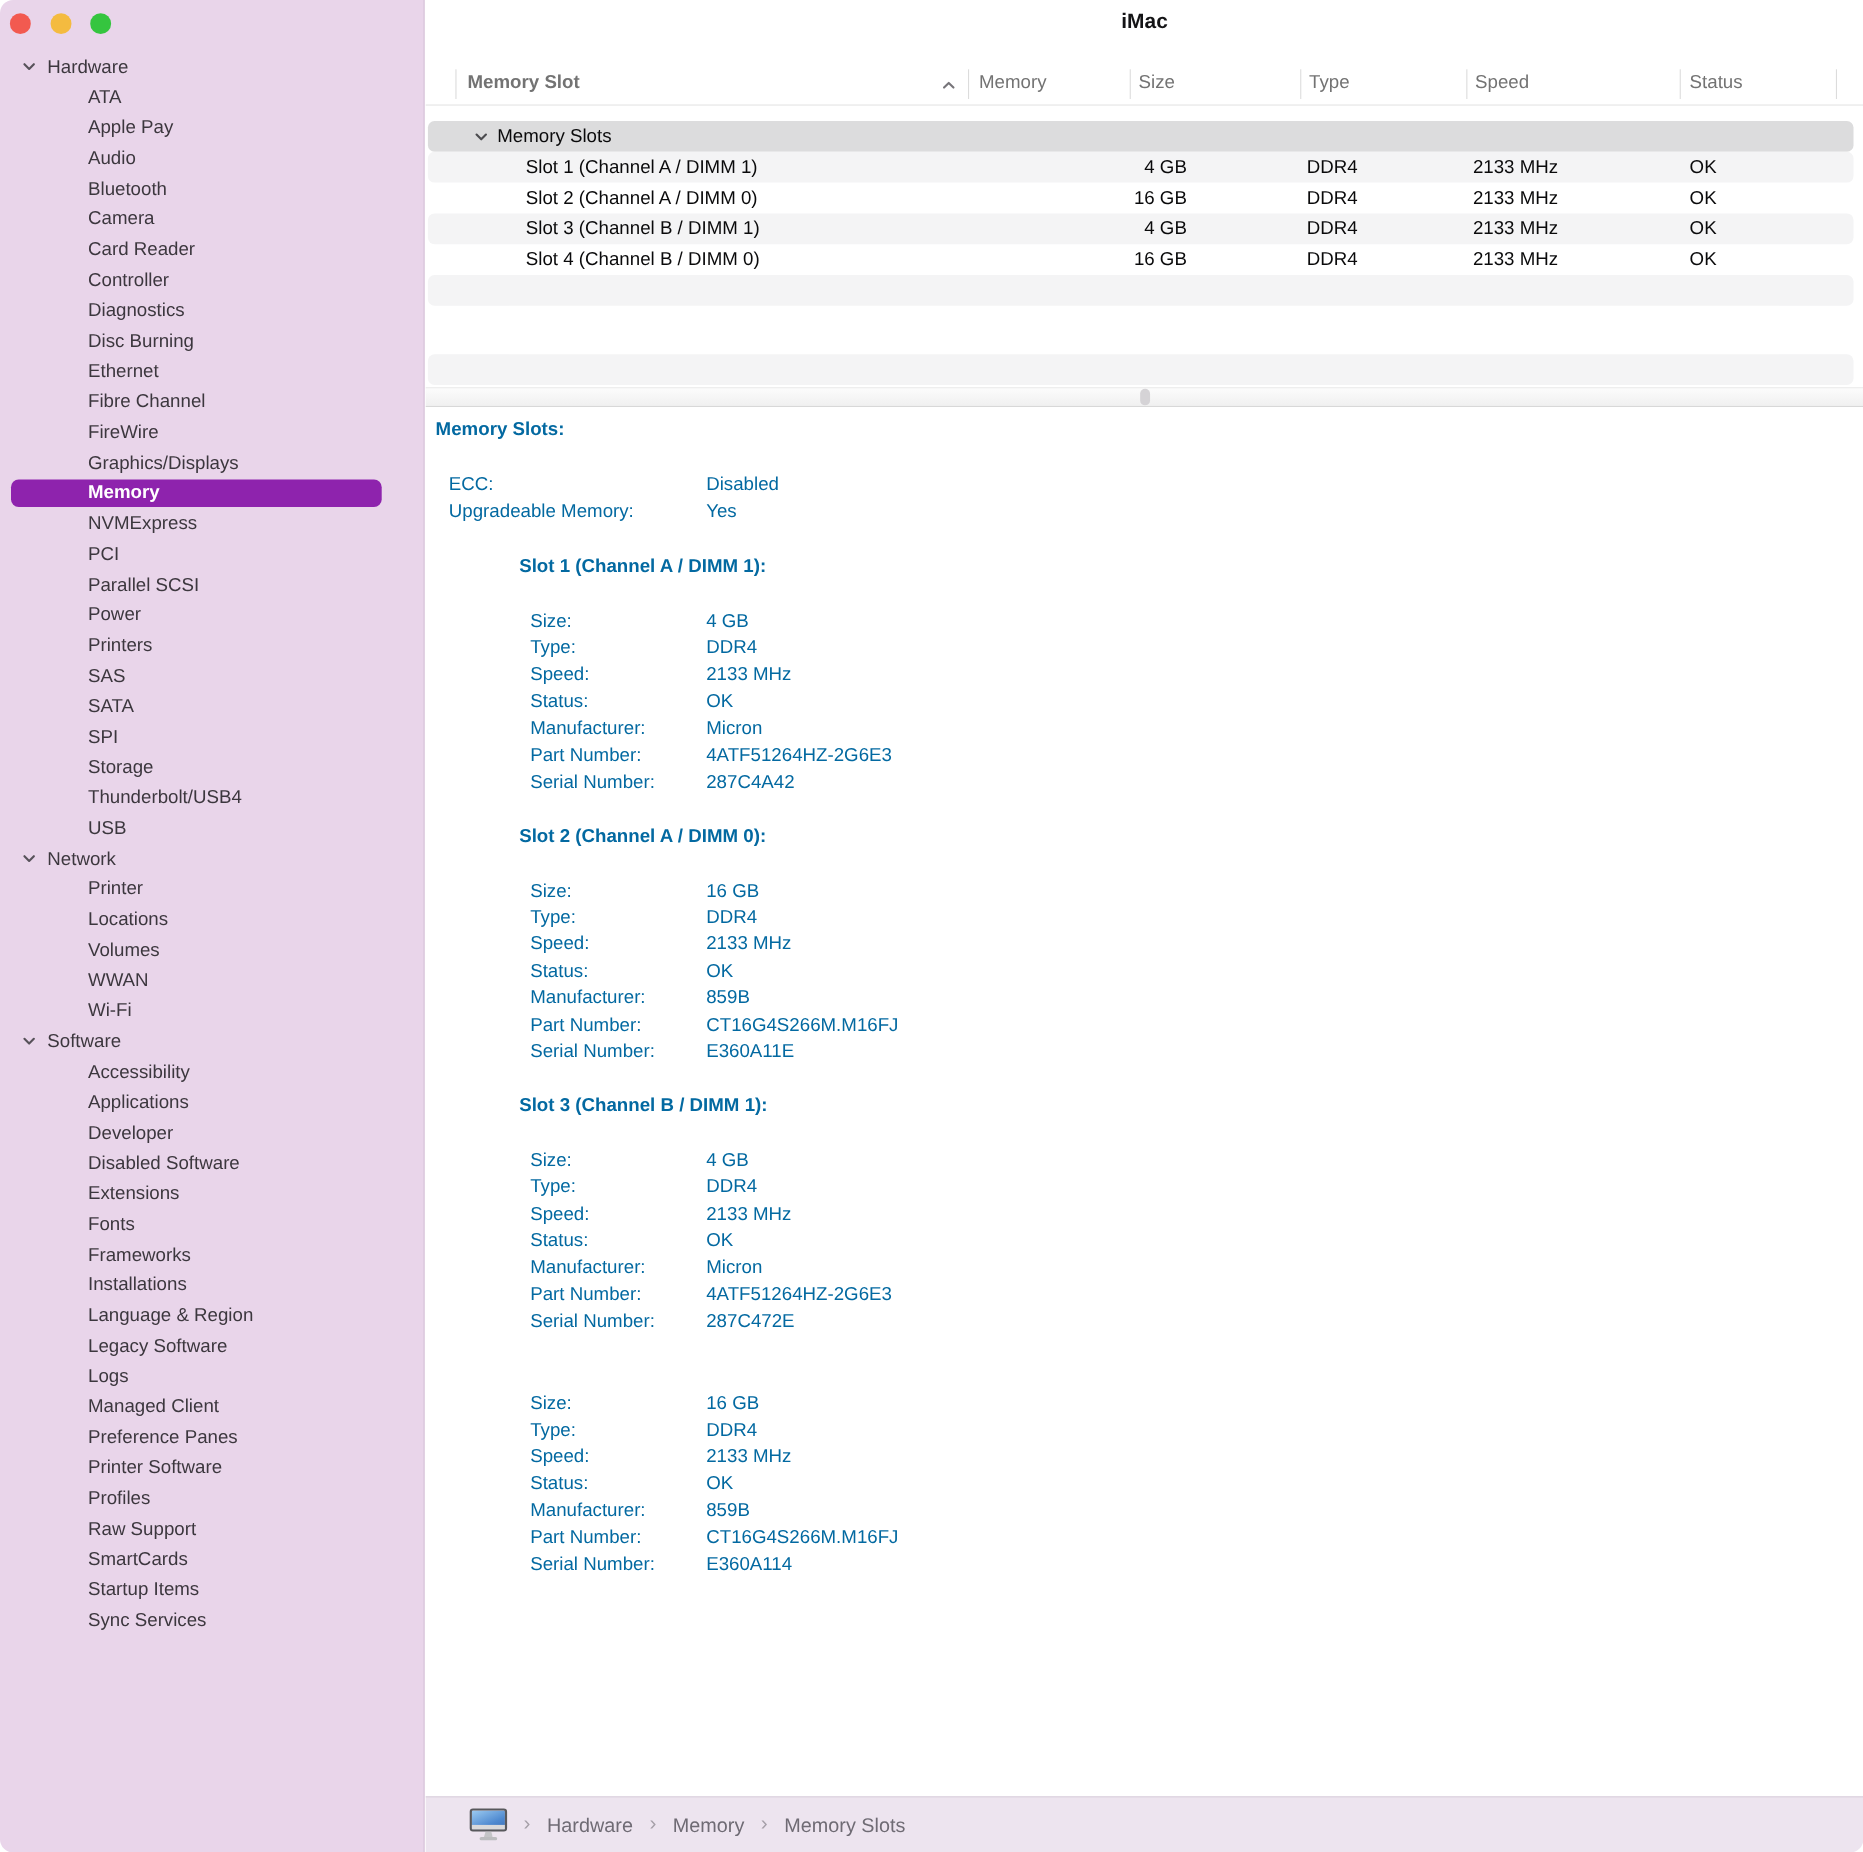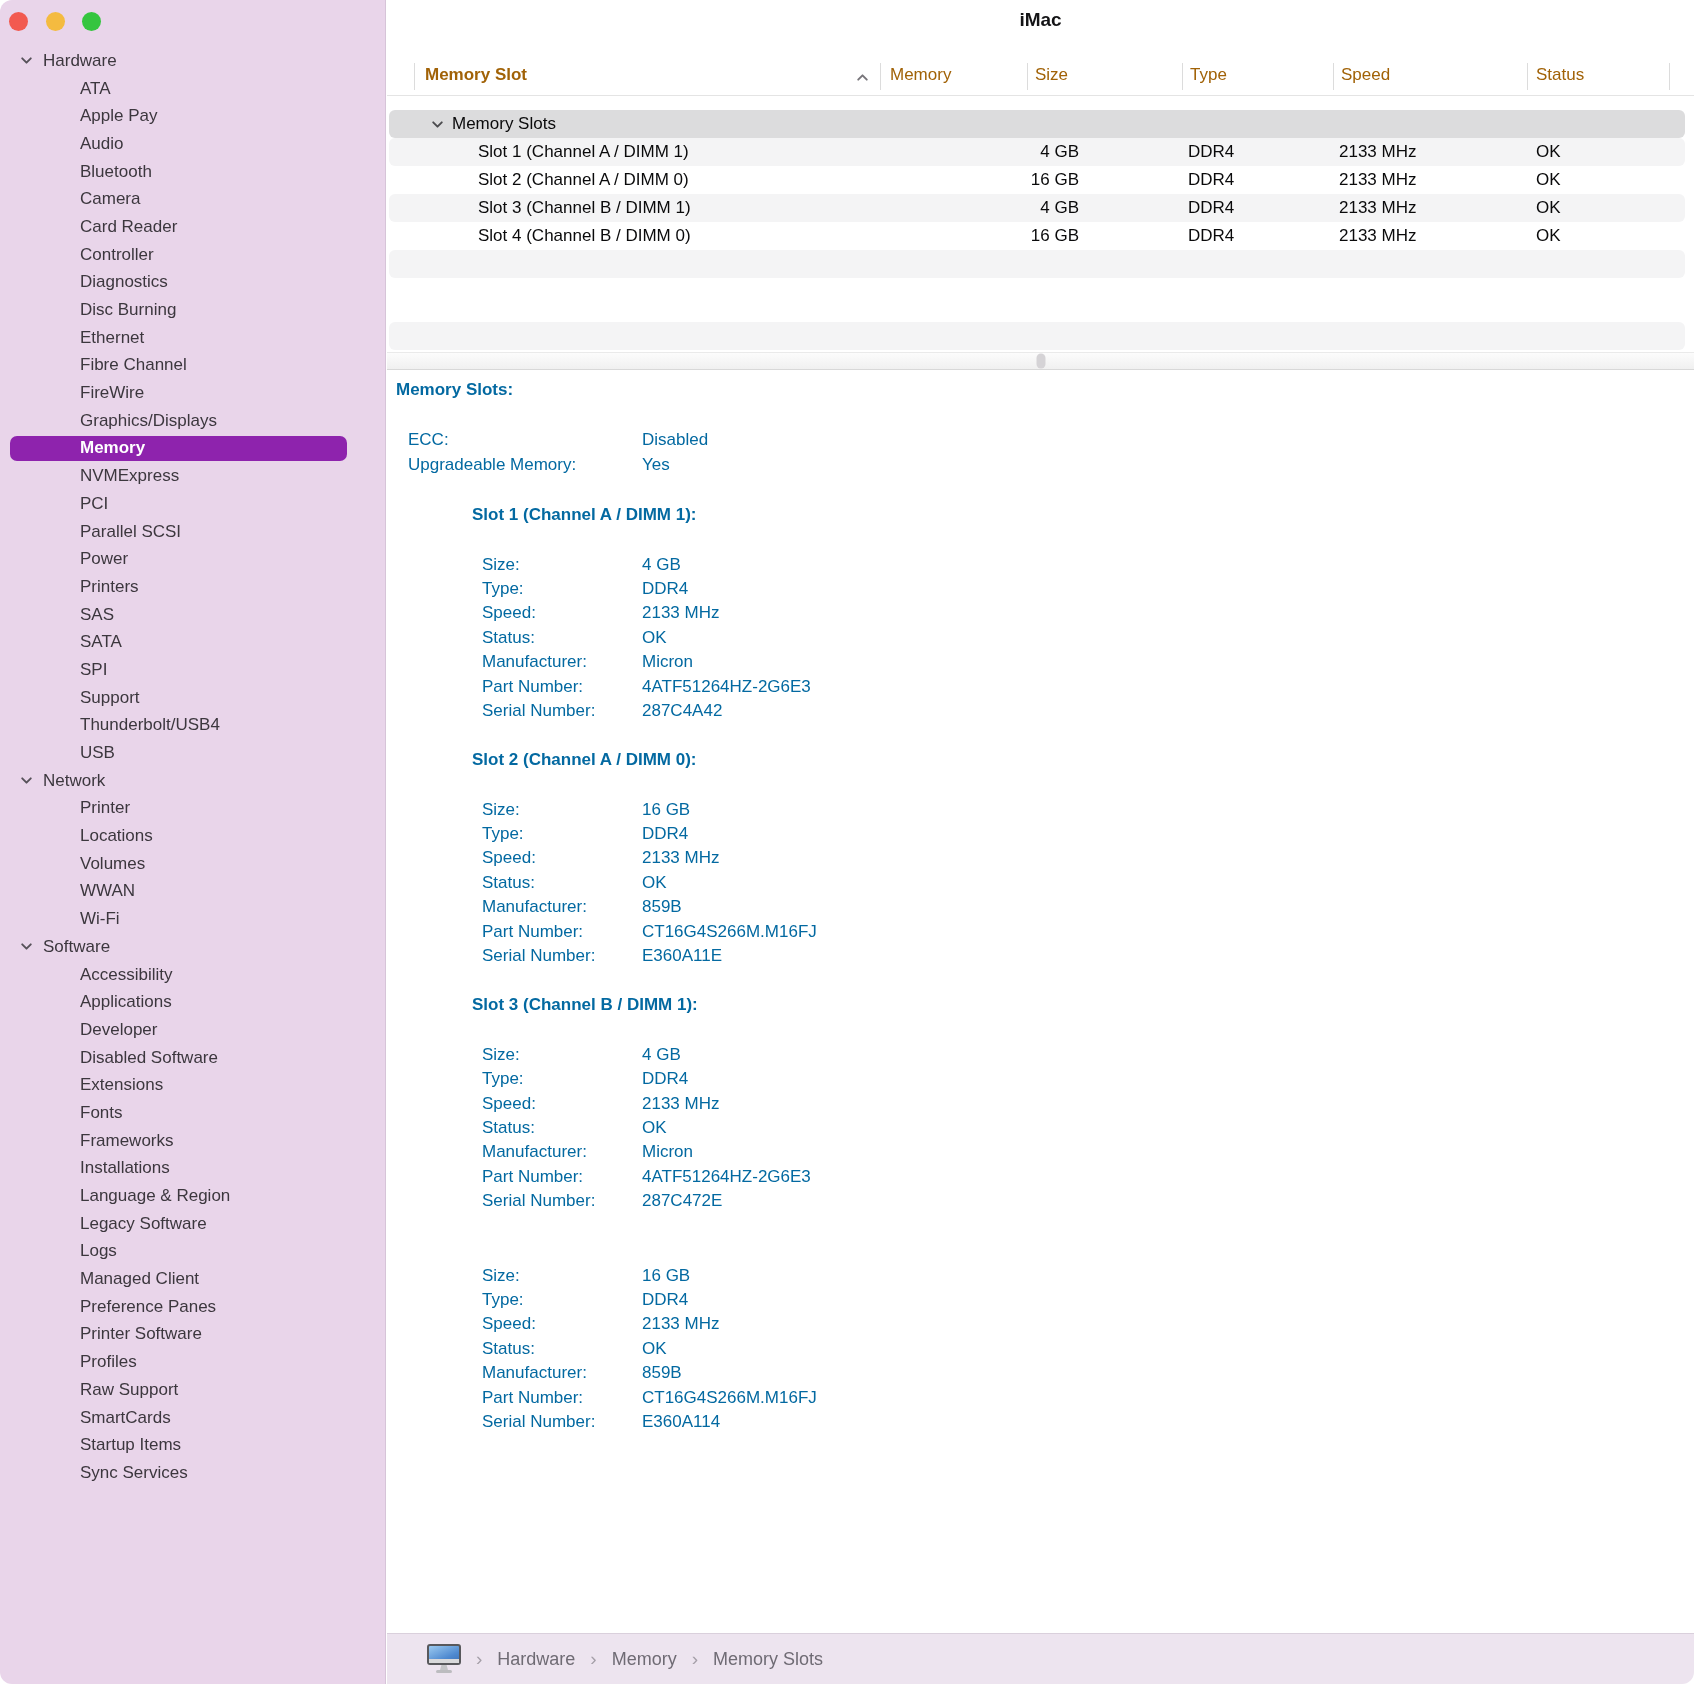--- a/index.html
+++ b/index.html
@@ -26,21 +26,21 @@
   .srow .slab { position:relative; z-index:1; white-space:nowrap; }
   .srow.selected::before {
     content:""; position:absolute; left:10px; right:38px; top:1px; bottom:1px;
     background:#8e23ad; border-radius:7px; z-index:0;
   }
   .srow.selected .slab { color:#ffffff; font-weight:bold; }
   
   .content { position:absolute; left:387px; top:0; width:1307px; height:100%; background:#fff;border-radius:17px; }
   .title { position:absolute; top:9px; left:0; right:0; text-align:center; font-size:19px; font-weight:bold; color:#141416; }
   .thead { position:absolute; top:57px; left:0; right:0; height:38px; border-bottom:1px solid #e4e4e4; }
-  .th { position:absolute; top:8px; font-size:17px; color:#a16207; white-space:nowrap; }
+  .th { position:absolute; top:8px; font-size:17px; color:#737373; white-space:nowrap; }
   .th.sorted { font-weight:bold; }
   .vsep { position:absolute; top:6px; height:27px; width:1px; background:#dcdcdc; }
   .sortcaret { position:absolute; top:13px; width:15px; height:15px; stroke:#77757a; stroke-width:1.8; fill:none; stroke-linecap:round; stroke-linejoin:round; }
   .row { position:absolute; left:2px; width:1296px; height:28px; border-radius:6px; font-size:17px; color:#0a0a0b; line-height:28px; }
   .row.gray { background:#f4f4f5; }
   .row.group { background:#dcdcdd; }
   .row span { position:absolute; white-space:nowrap; }
   .gchev { position:absolute; left:41px; top:7px; width:15px; height:15px; stroke:#4c4c4f; stroke-width:1.8; fill:none; stroke-linecap:round; stroke-linejoin:round; }
   .c-slot  { left:89px; }
   .c-group { left:63px; }
@@ -161,21 +161,21 @@
       <div class="srow child">
           <span class="slab">SAS</span>
         </div>
       <div class="srow child">
           <span class="slab">SATA</span>
         </div>
       <div class="srow child">
           <span class="slab">SPI</span>
         </div>
       <div class="srow child">
-          <span class="slab">Support</span>
+          <span class="slab">Storage</span>
         </div>
       <div class="srow child">
           <span class="slab">Thunderbolt/USB4</span>
         </div>
       <div class="srow child">
           <span class="slab">USB</span>
         </div>
       <div class="srow top">
           <svg class="chev" viewBox="0 0 14 14">
             <path d="M3 5l4 4 4-4"></path>

